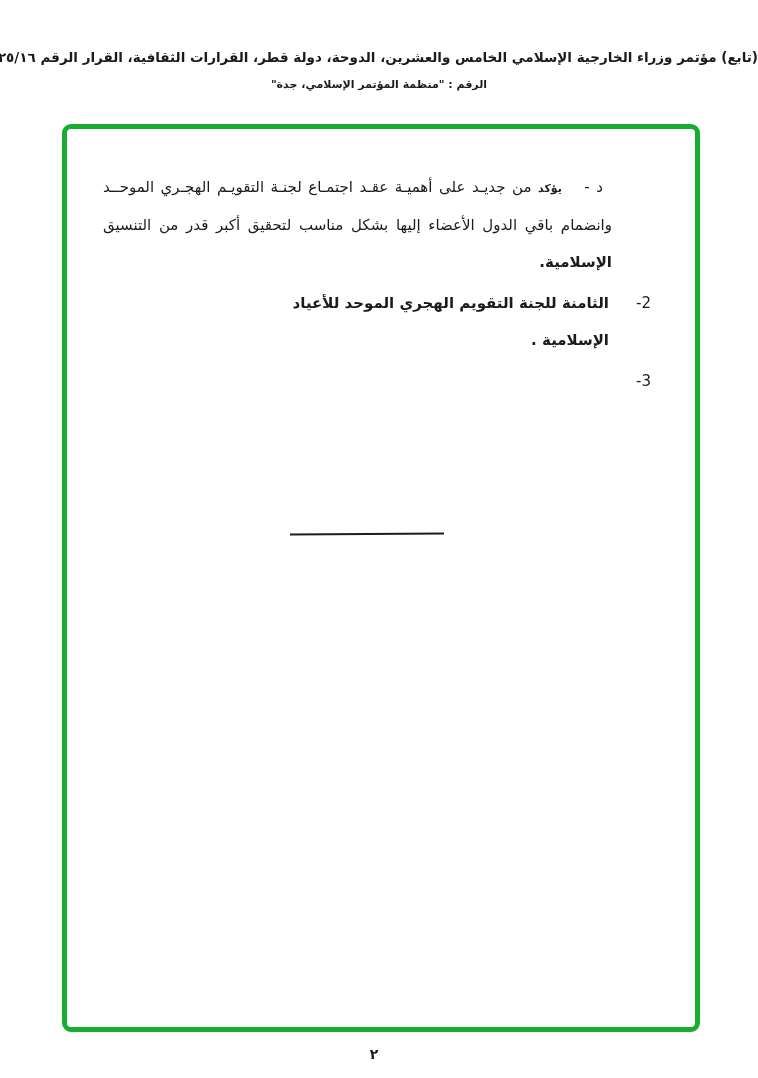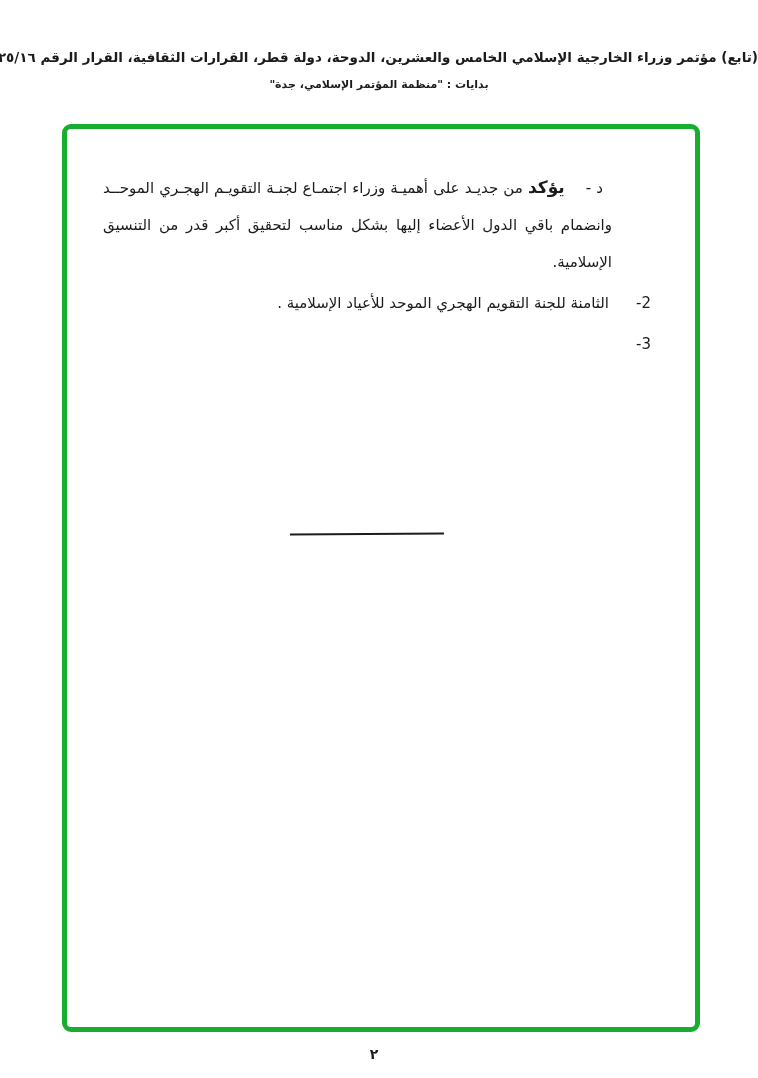--- a/index.html
+++ b/index.html
@@ -31,61 +31,61 @@
     direction:rtl;
     padding:40px 44px 0 28px;
     font-size:15px;line-height:37px;
   }
   .item{margin:0 0 4px 0;}
   
   .item-block{width:548px;}
   .item-block .l1{padding-right:48px;text-align:justify;text-align-last:justify;}
   .item-block .l1 .marker{margin-left:16px;}
   .item-block .l2{padding-right:39px;text-align:justify;text-align-last:justify;}
-  .item-block .l4{padding-right:39px;text-align:right;}
+  .item-block .l4{padding-right:39px;text-align:right;font-weight:bold;}
   
   .item-flex{display:flex;gap:8px;}
   .item-flex .marker-col{flex:none;width:34px;text-align:right;}
   .item-flex .text-col{flex:none;width:512px;}
   .line-just{text-align:justify;text-align-last:justify;}
   .line-right{text-align:right;}
-  .inset-170{padding-left:168px;}
+  .inset-170{padding-left:168px;font-weight:bold;}
   .inset-155{padding-left:155px;}
-  .lead{font-weight:bold;font-size:17px;}
+  .lead{font-weight:bold;font-size:11px;}
   .marker{font-size:15px;}
   
   .sep-line{
     position:absolute;left:223px;top:404px;width:154px;height:2px;
     background:#1d1d1d;transform:rotate(-0.4deg);
   }
   
   .pagenum{
     position:absolute;top:1046px;left:0;right:10px;
     text-align:center;font-size:14px;font-weight:bold;direction:rtl;
   }
 </style>
 </head>
 <body style="color: rgb(27, 27, 27);">
 
 <div class="doc-header">
   <div class="h1">(تابع) مؤتمر وزراء الخارجية الإسلامي الخامس والعشرين، الدوحة، دولة قطر، القرارات الثقافية، القرار الرقم ٢٥/١٦-ث</div>
   <div class="h2">
-    <span>بدايات :</span>
+    <span>الرقم :</span>
     <span>"منظمة المؤتمر الإسلامي، جدة"</span>
   </div>
 </div>
 
 <div class="greenbox" style="border-color: rgb(23, 173, 46);">
   <div class="content">
 
     <div class="item item-block">
       <div class="l1">
         <span class="marker">د -</span>
         <span class="lead">يؤكد</span>
-        <span>من جديـد على أهميـة وزراء اجتمـاع لجنـة التقويـم الهجـري الموحــد</span>
+        <span>من جديـد على أهميـة عقـد اجتمـاع لجنـة التقويـم الهجـري الموحــد</span>
       </div>
       <div class="l2">وانضمام باقي الدول الأعضاء إليها بشكل مناسب لتحقيق أكبر قدر من التنسيق</div>
       <div class="l4">الإسلامية.</div>
     </div>
 
     <div class="item item-flex">
       <div class="marker-col marker">2-</div>
       <div class="text-col">
         <div class="line-right inset-170">الثامنة للجنة التقويم الهجري الموحد للأعياد الإسلامية .</div>
       </div>

